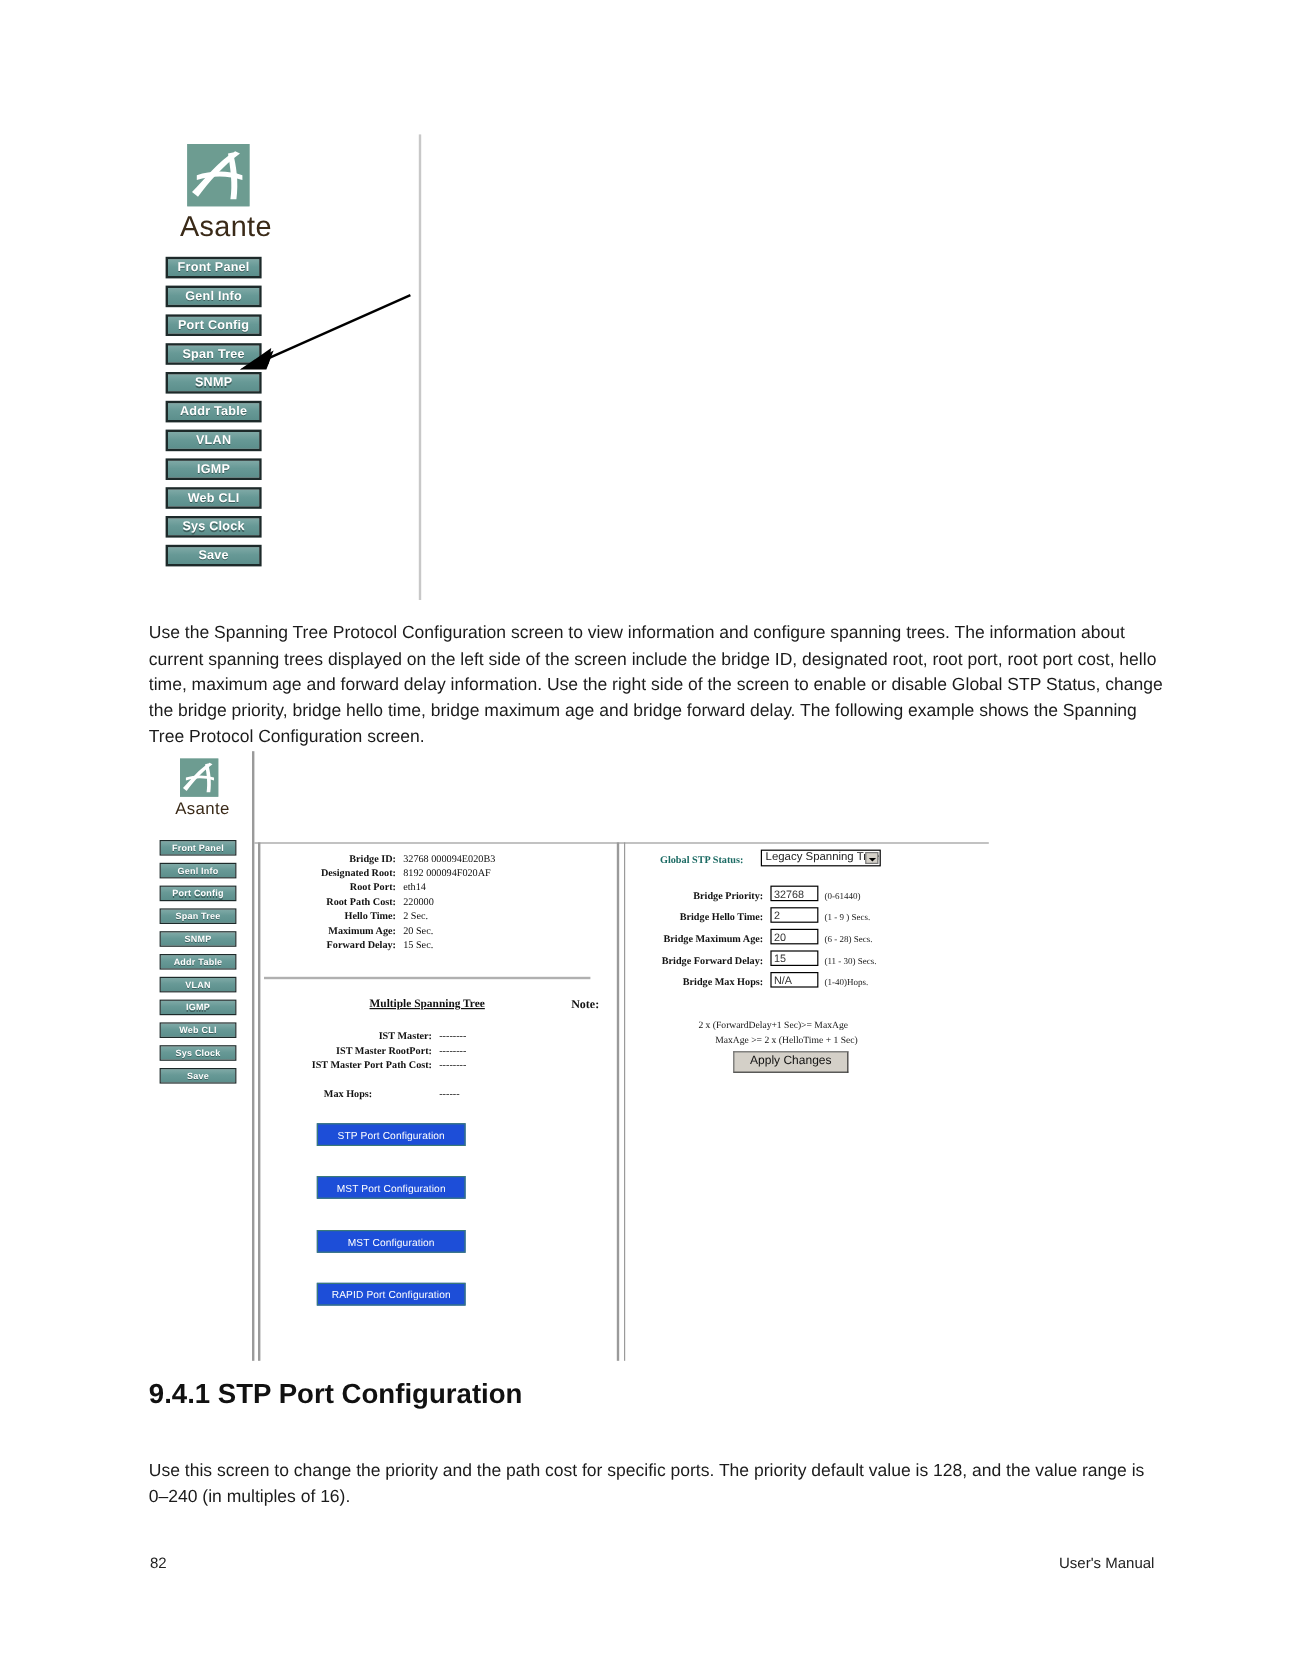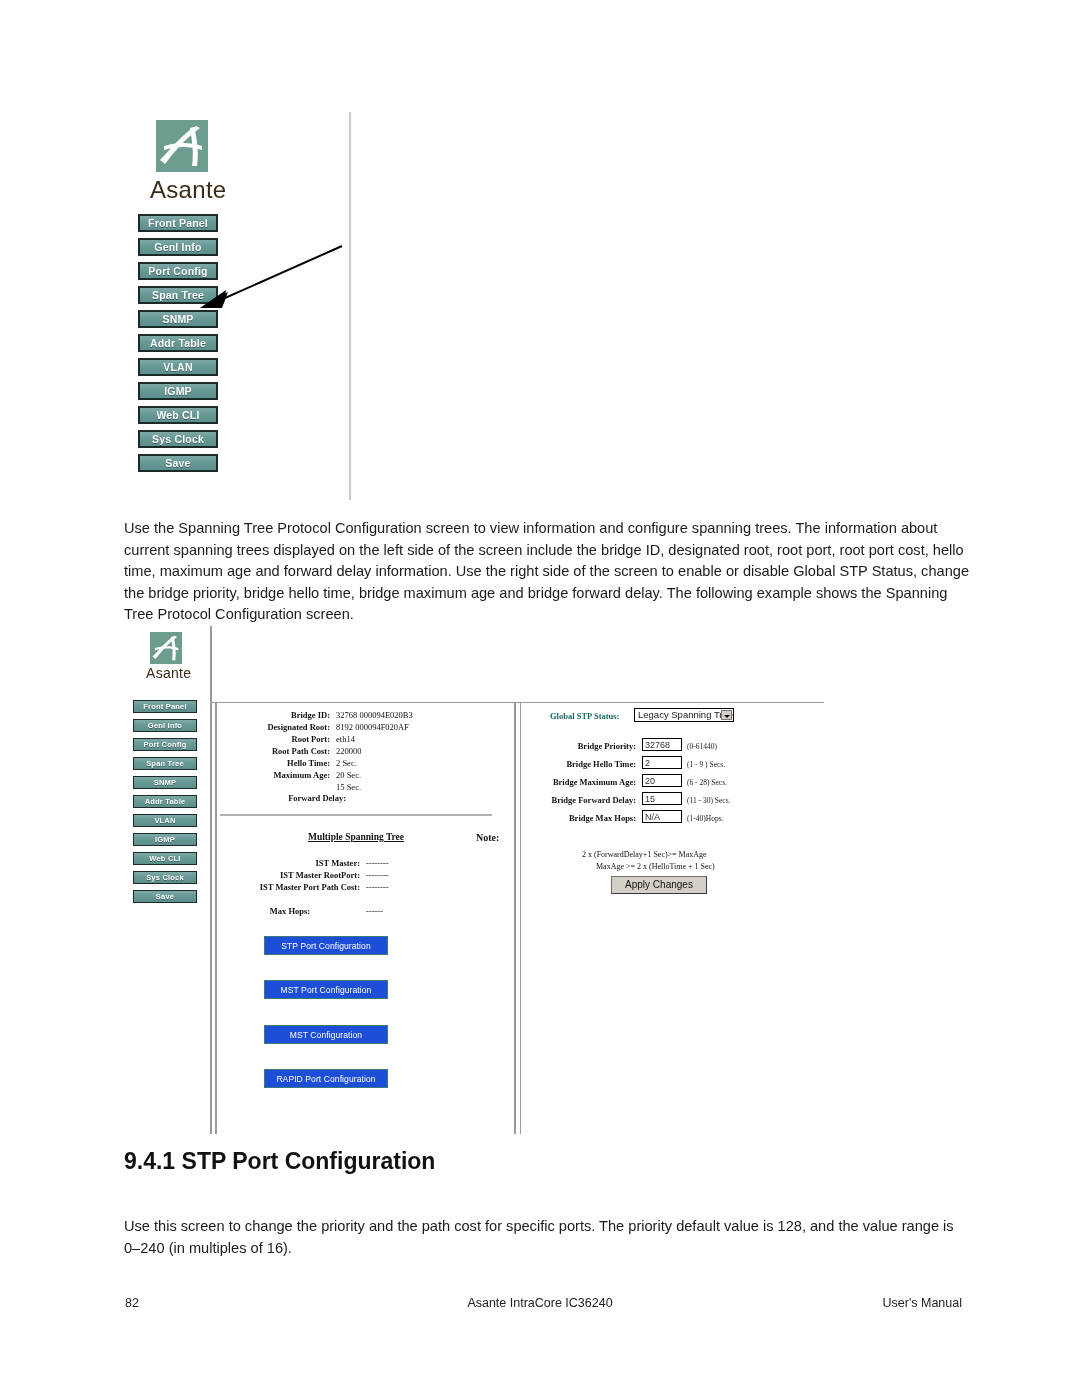--- a/index.html
+++ b/index.html
@@ -308,21 +308,21 @@
       </div>
       <div style="position:relative;height:12px;">
         <span class="lbl abs" style="left:0;top:0;width:110px;">Hello Time:</span>
         <span class="val abs" style="left:116px;top:0;">2 Sec.</span>
       </div>
       <div style="position:relative;height:12px;">
         <span class="lbl abs" style="left:0;top:0;width:110px;">Maximum Age:</span>
         <span class="val abs" style="left:116px;top:0;">20 Sec.</span>
       </div>
       <div style="position:relative;height:12px;">
-        <span class="lbl abs" style="left:16px;top:0;width:110px;margin-top:11px;">Forward Delay:</span>
+        <span class="lbl abs" style="left:0;top:0;width:110px;">Forward Delay:</span>
         <span class="val abs" style="left:116px;top:0;">15 Sec.</span>
       </div>
     </div>
 
     <div class="hline" style="left:0px; top:106px; width:272px; height:2px; background:#b0b0b0;"></div>
 
     <div class="abs sect-head" style="left:0px; top:124px; width:272px;">Multiple Spanning Tree</div>
 
     <div class="abs" style="left:0px; top:150px; width:272px;">
       <div style="position:relative;height:12px;">
@@ -400,15 +400,14 @@
     <div class="abs applybtn" style="left:87px; top:168px; width:96px;">Apply Changes</div>
   </div>
 </div>
 
 <h3 class="abs h3" style="left:124px; top:1148px; margin:0;">9.4.1 STP Port Configuration</h3>
 
 <p class="abs para" style="left:124px; top:1216px; width:845px; margin:0;">Use this screen to change the priority and the path cost for specific ports. The priority default value is 128, and the value range is 0–240 (in multiples of 16).</p>
 
 <div class="footer" style="top:1296px; height:20px;">
   <span class="pg">82</span>
-  <span class="ctr">Asante IntraCore IC36240</span>
   <span class="rt">User's Manual</span>
 </div>
 
 </body></html>

